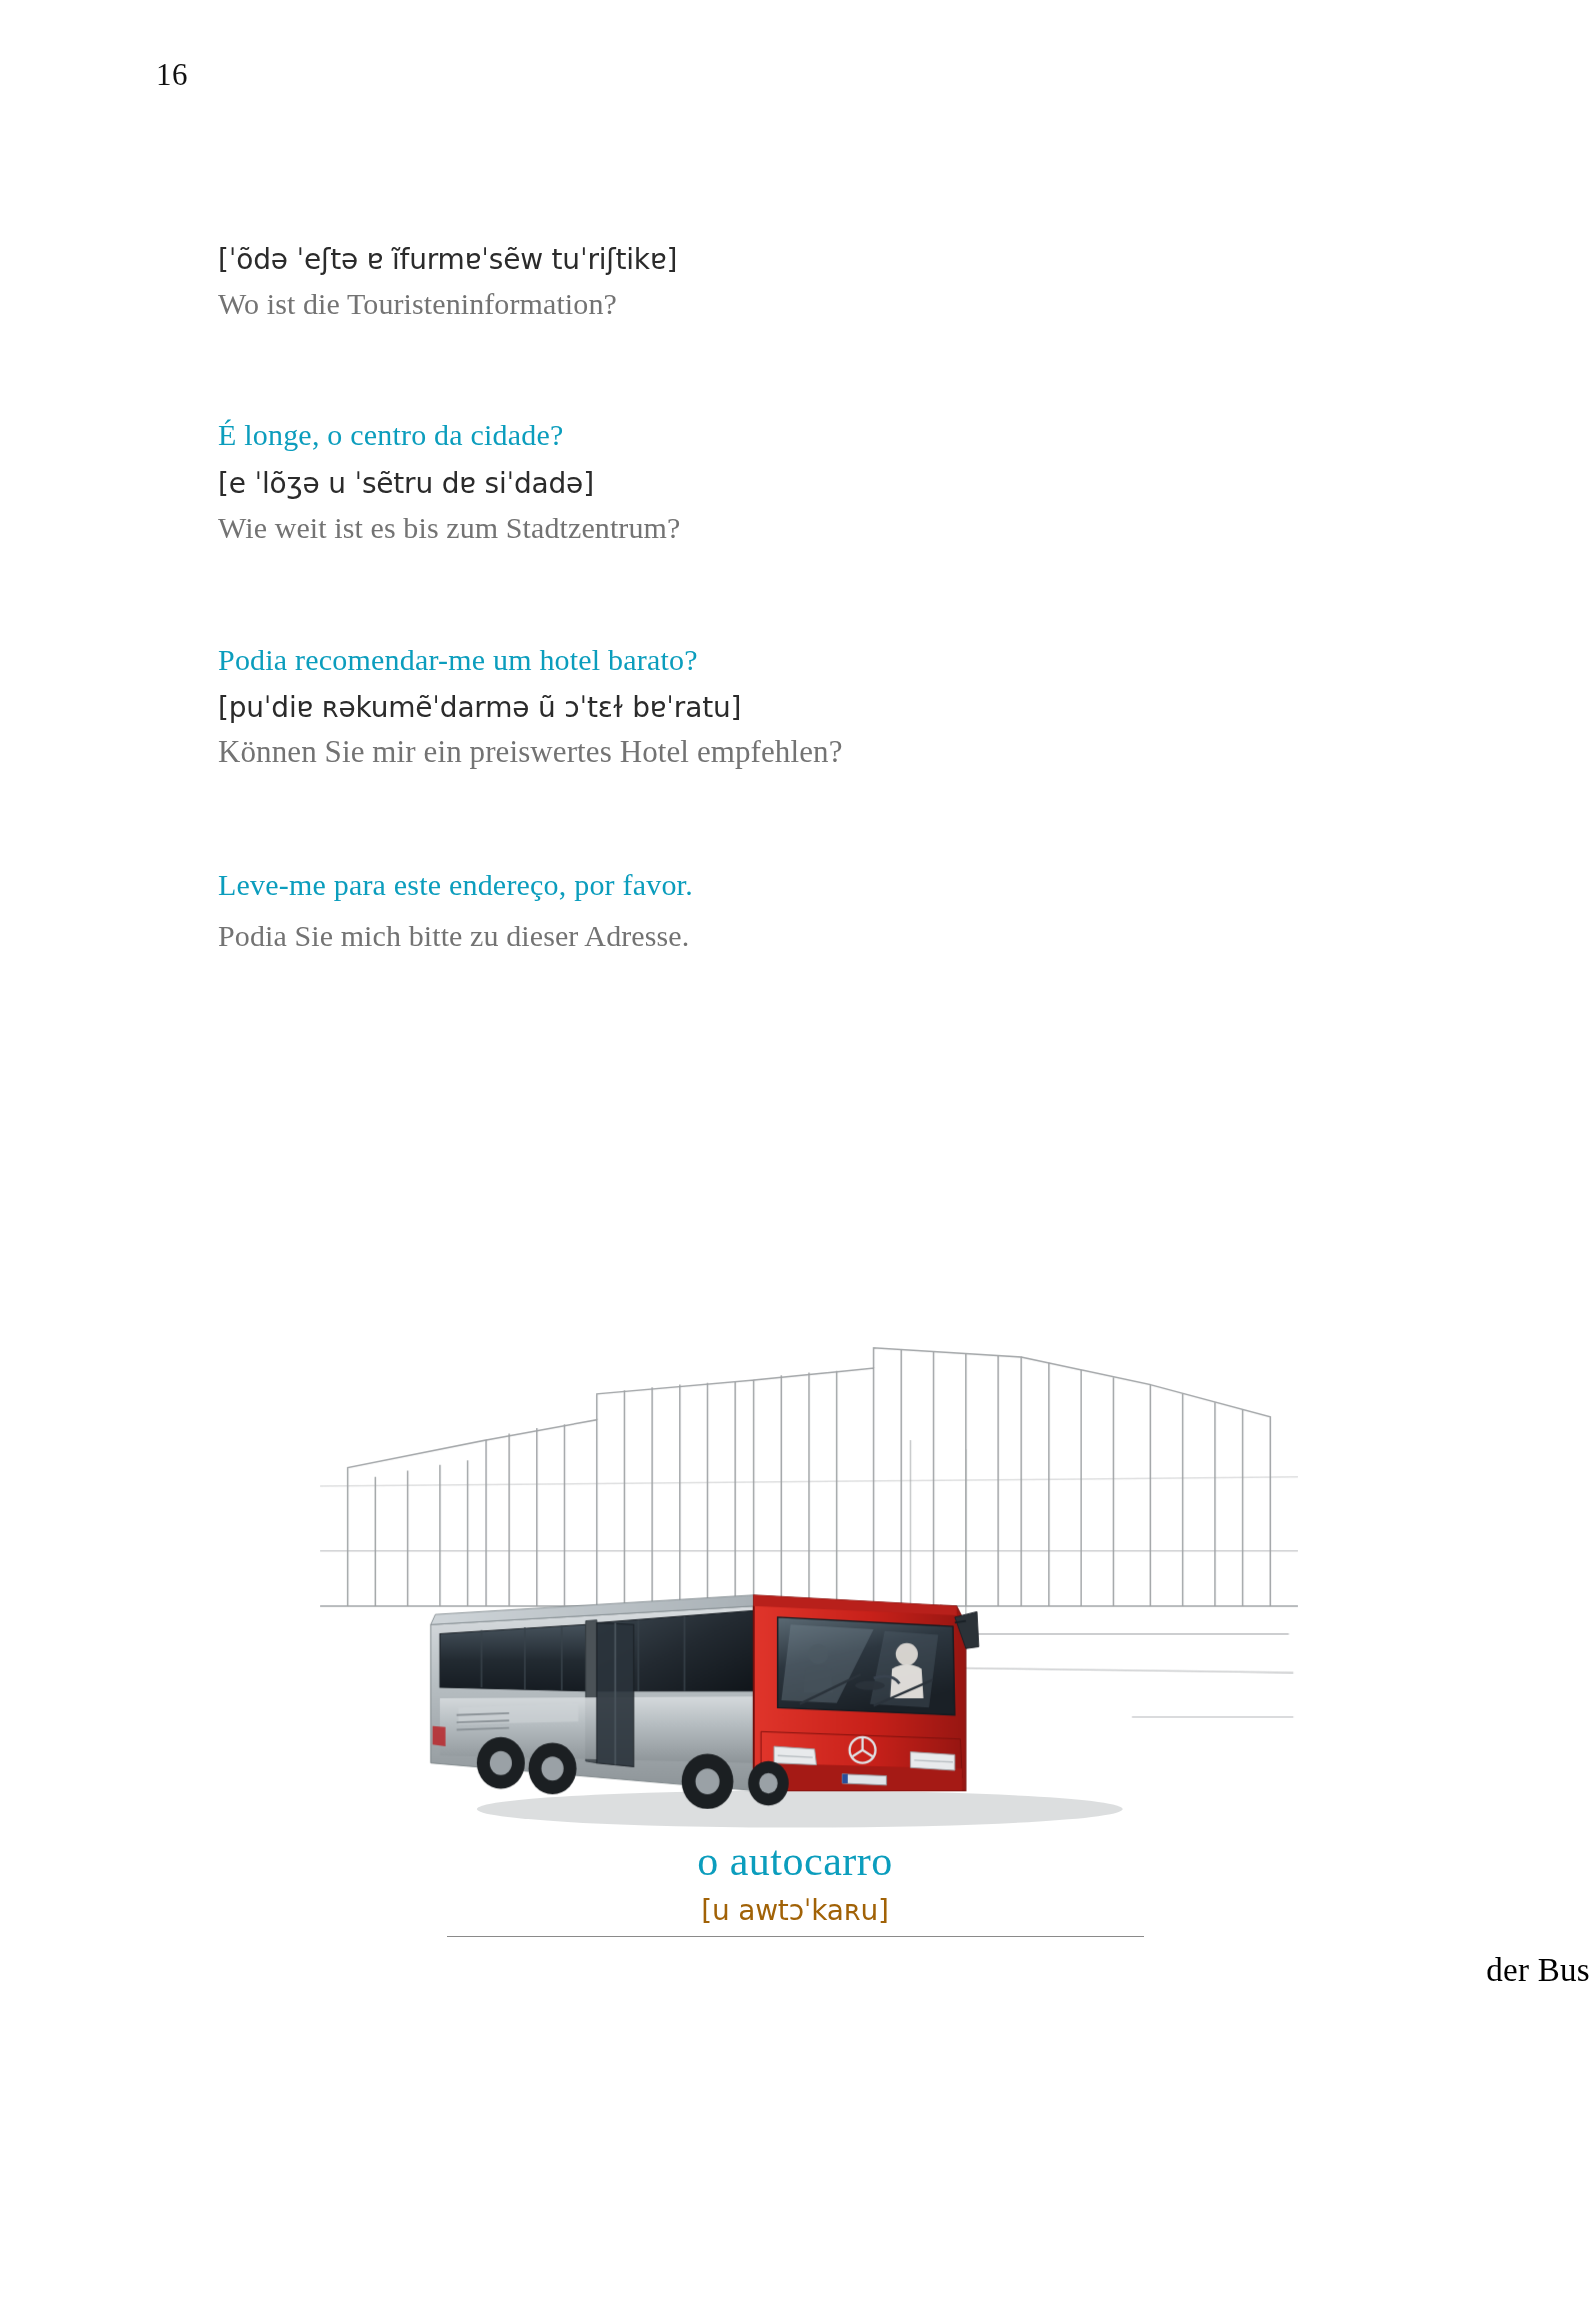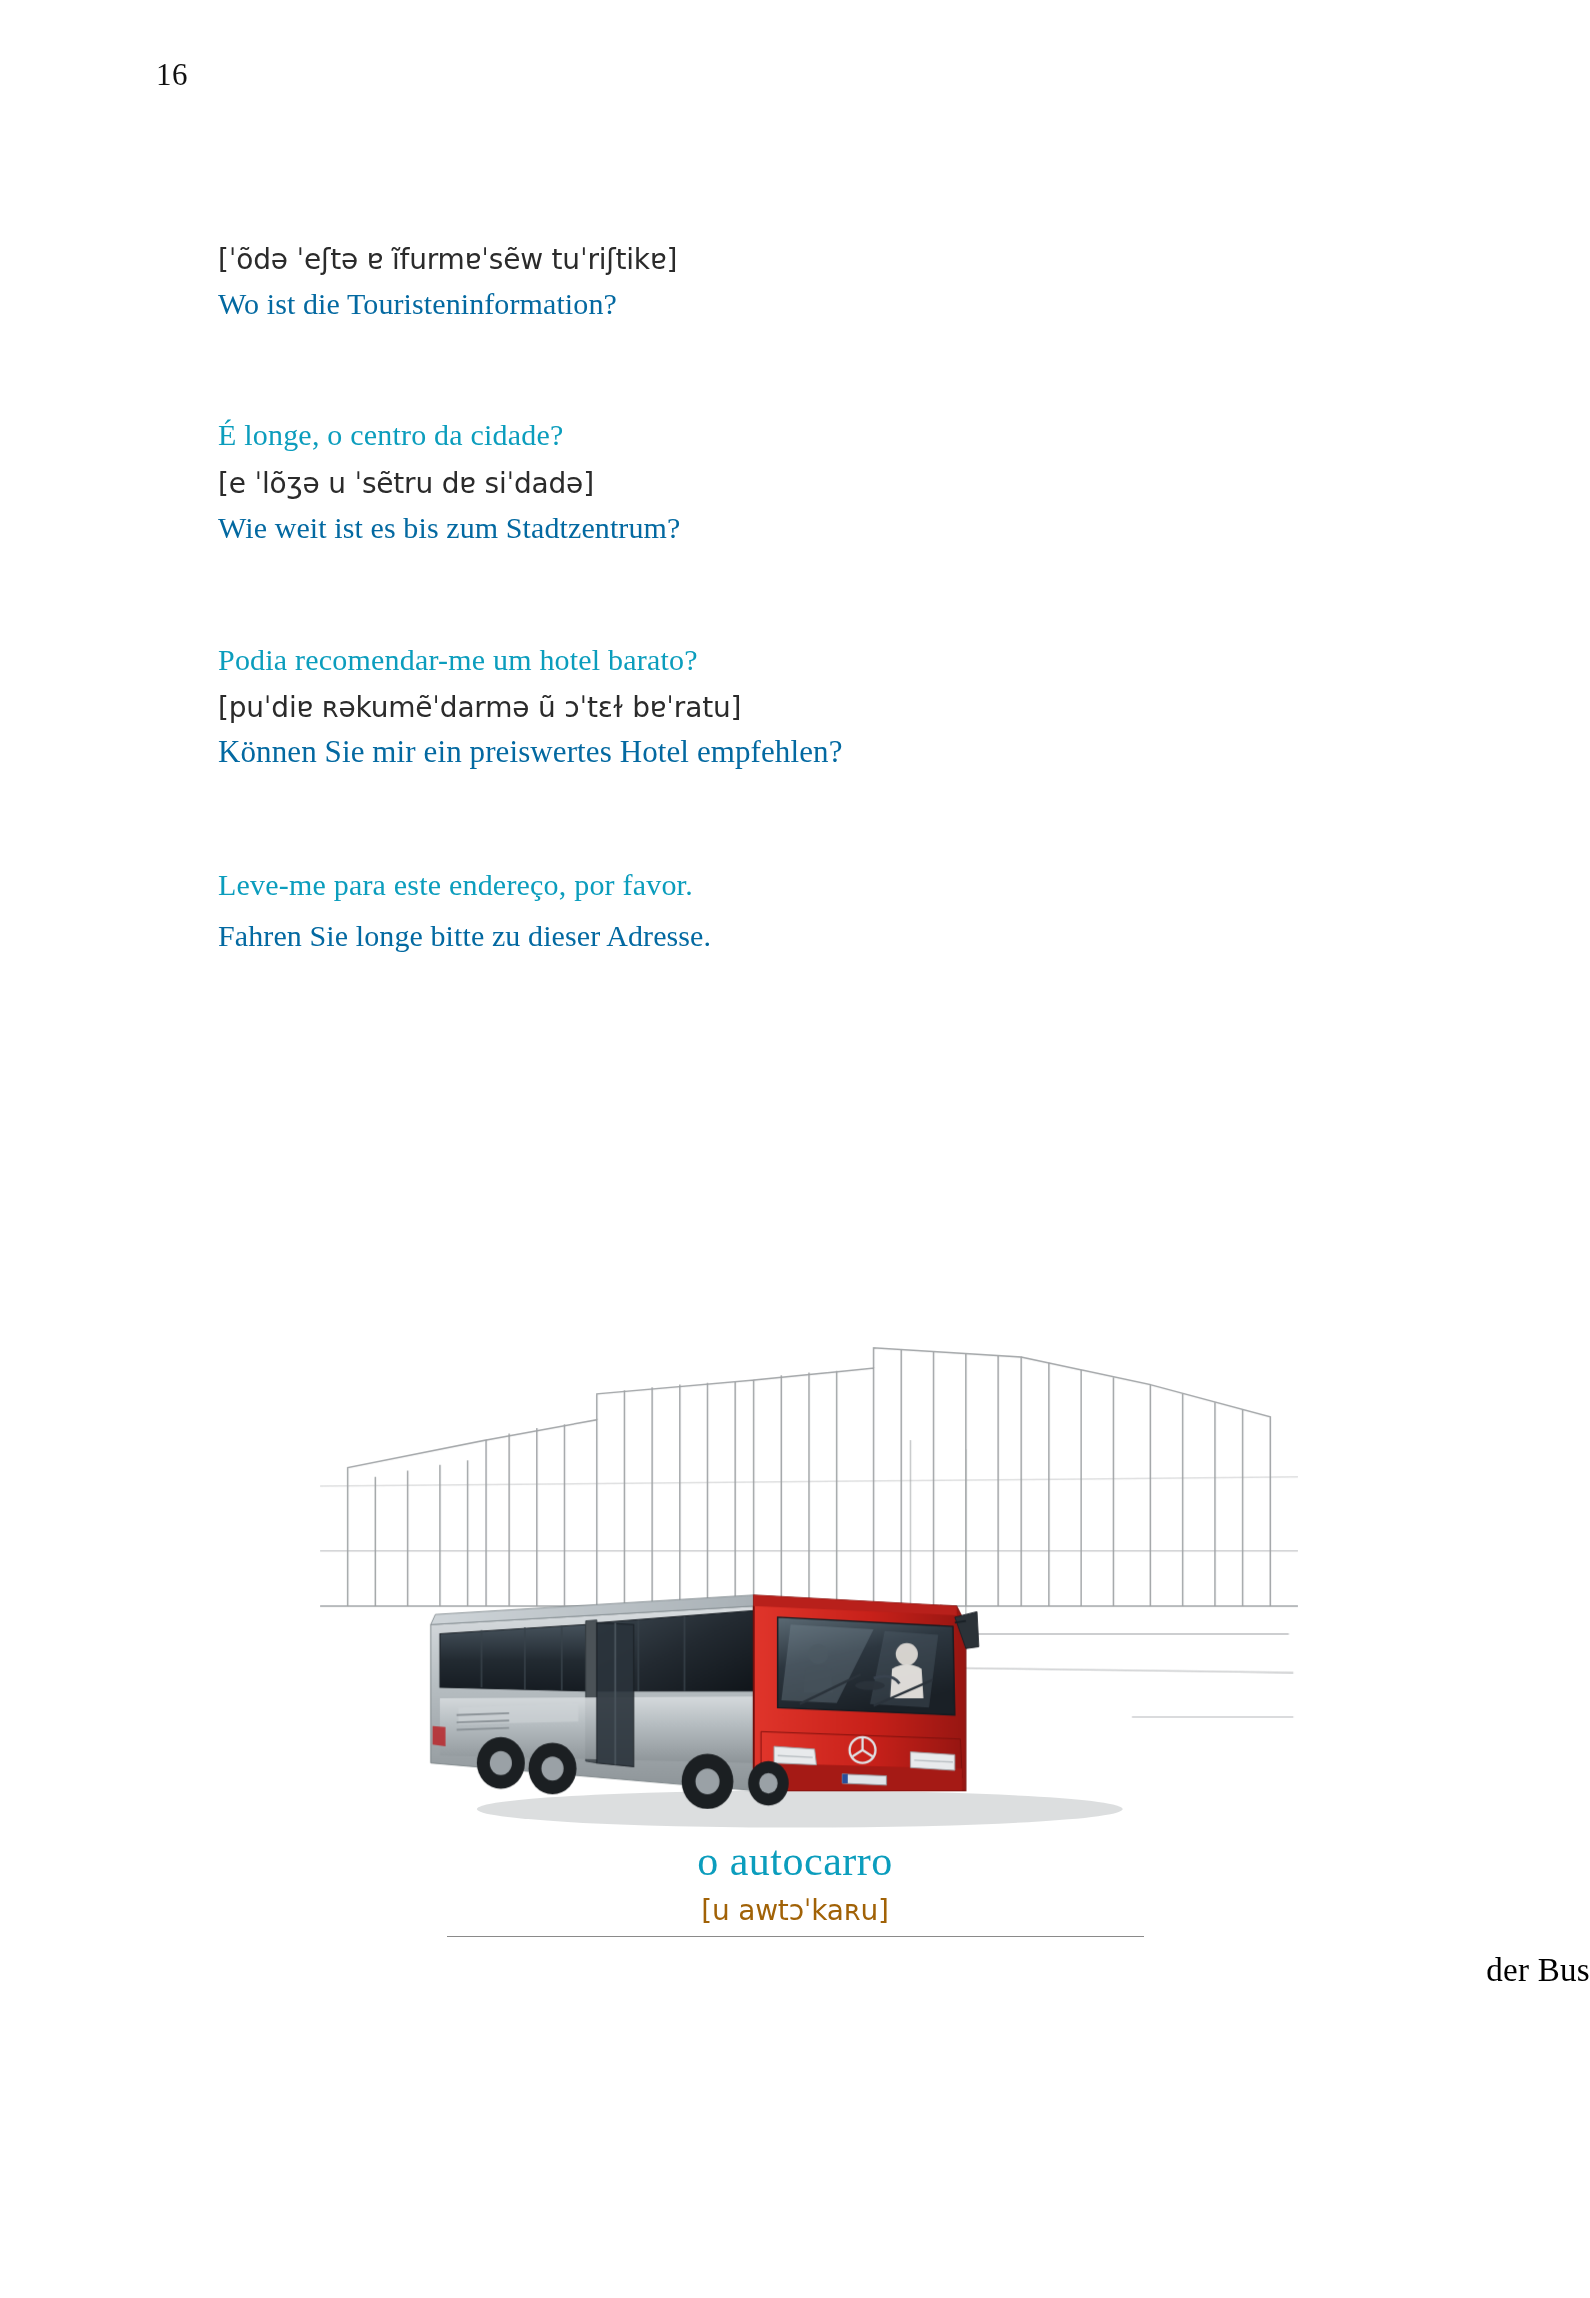--- a/index.html
+++ b/index.html
@@ -51,21 +51,21 @@
   }
   .ipa {
     color: #2b2b2b;
     font-size: 28px;
     line-height: 1.3;
     font-family: "DejaVu Sans", sans-serif;
     margin-bottom: 5.5px;
     letter-spacing: -0.2px;
   }
   .de {
-    color: #0369a1;
+    color: #737373;
     font-size: 30px;
     line-height: 1.32;
     font-family: "Liberation Serif", serif;
     letter-spacing: 0.1px;
   }
   .entry.e2 .de {
     font-size: 31px;
   }
   .figure {
     position: absolute;
@@ -142,21 +142,21 @@
     </div>
 
     <div class="entry e2">
       <div class="pt">Podia recomendar-me um hotel barato?</div>
       <div class="ipa">[puˈdiɐ ʀəkumẽˈdarmə ũ ɔˈtɛɫ bɐˈratu]</div>
       <div class="de">Können Sie mir ein preiswertes Hotel empfehlen?</div>
     </div>
 
     <div class="entry e3">
       <div class="pt">Leve-me para este endereço, por favor.</div>
-      <div class="de">Fahren Sie longe bitte zu dieser Adresse.</div>
+      <div class="de">Podia Sie mich bitte zu dieser Adresse.</div>
     </div>
 
   </div>
 
   <div class="figure">
     <div class="bus-wrap">
       <svg class="bus-svg" viewBox="0 0 1060 590" xmlns="http://www.w3.org/2000/svg">
         <defs>
           <linearGradient id="redBody" x1="0" y1="0" x2="0" y2="1">
             <stop offset="0%" stop-color="#d32a22"></stop>

